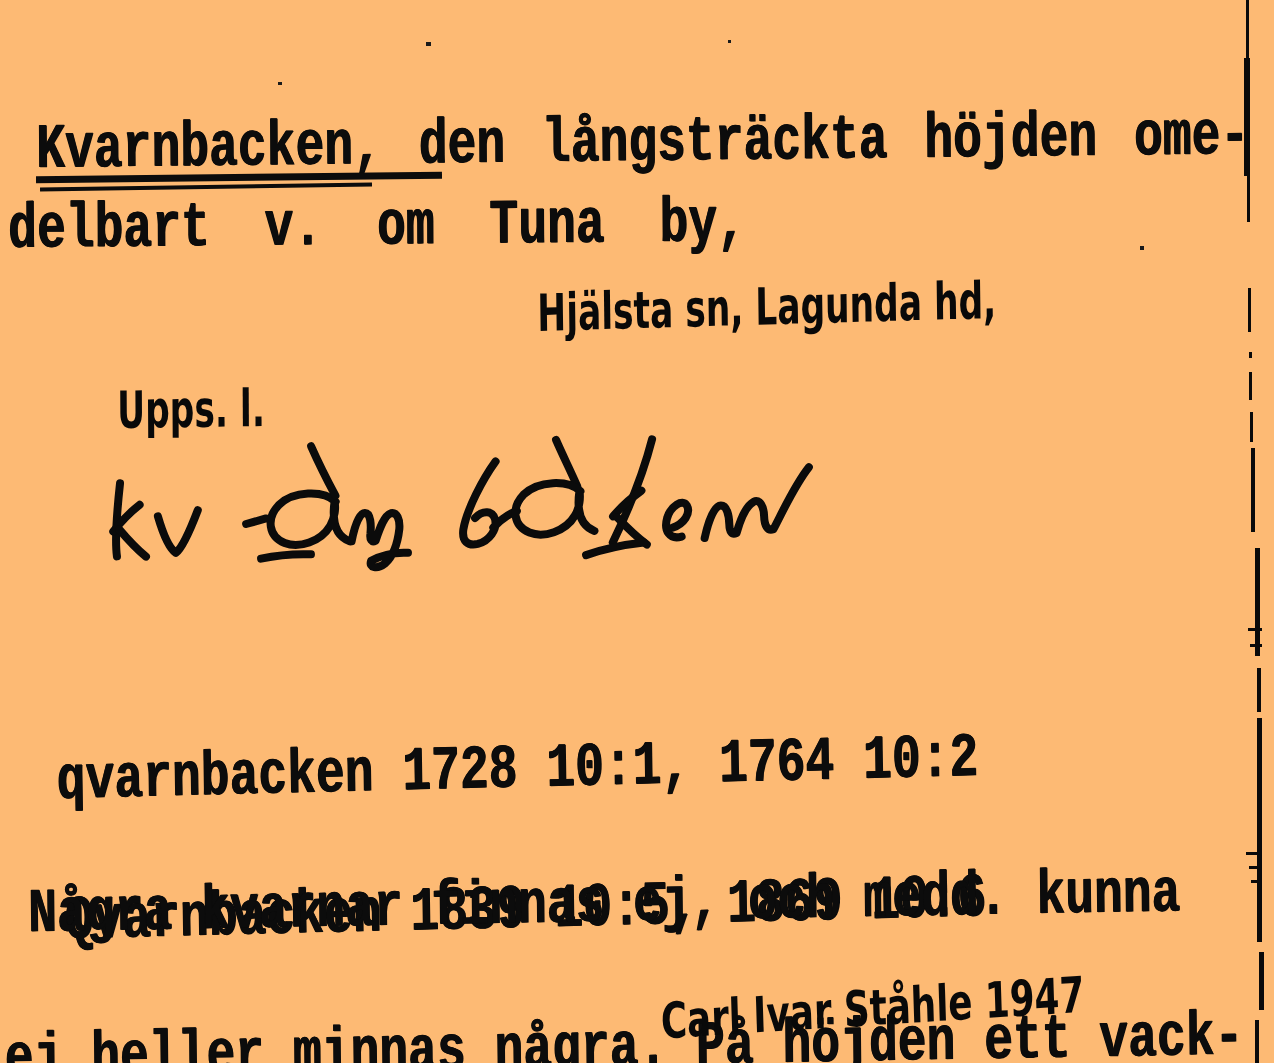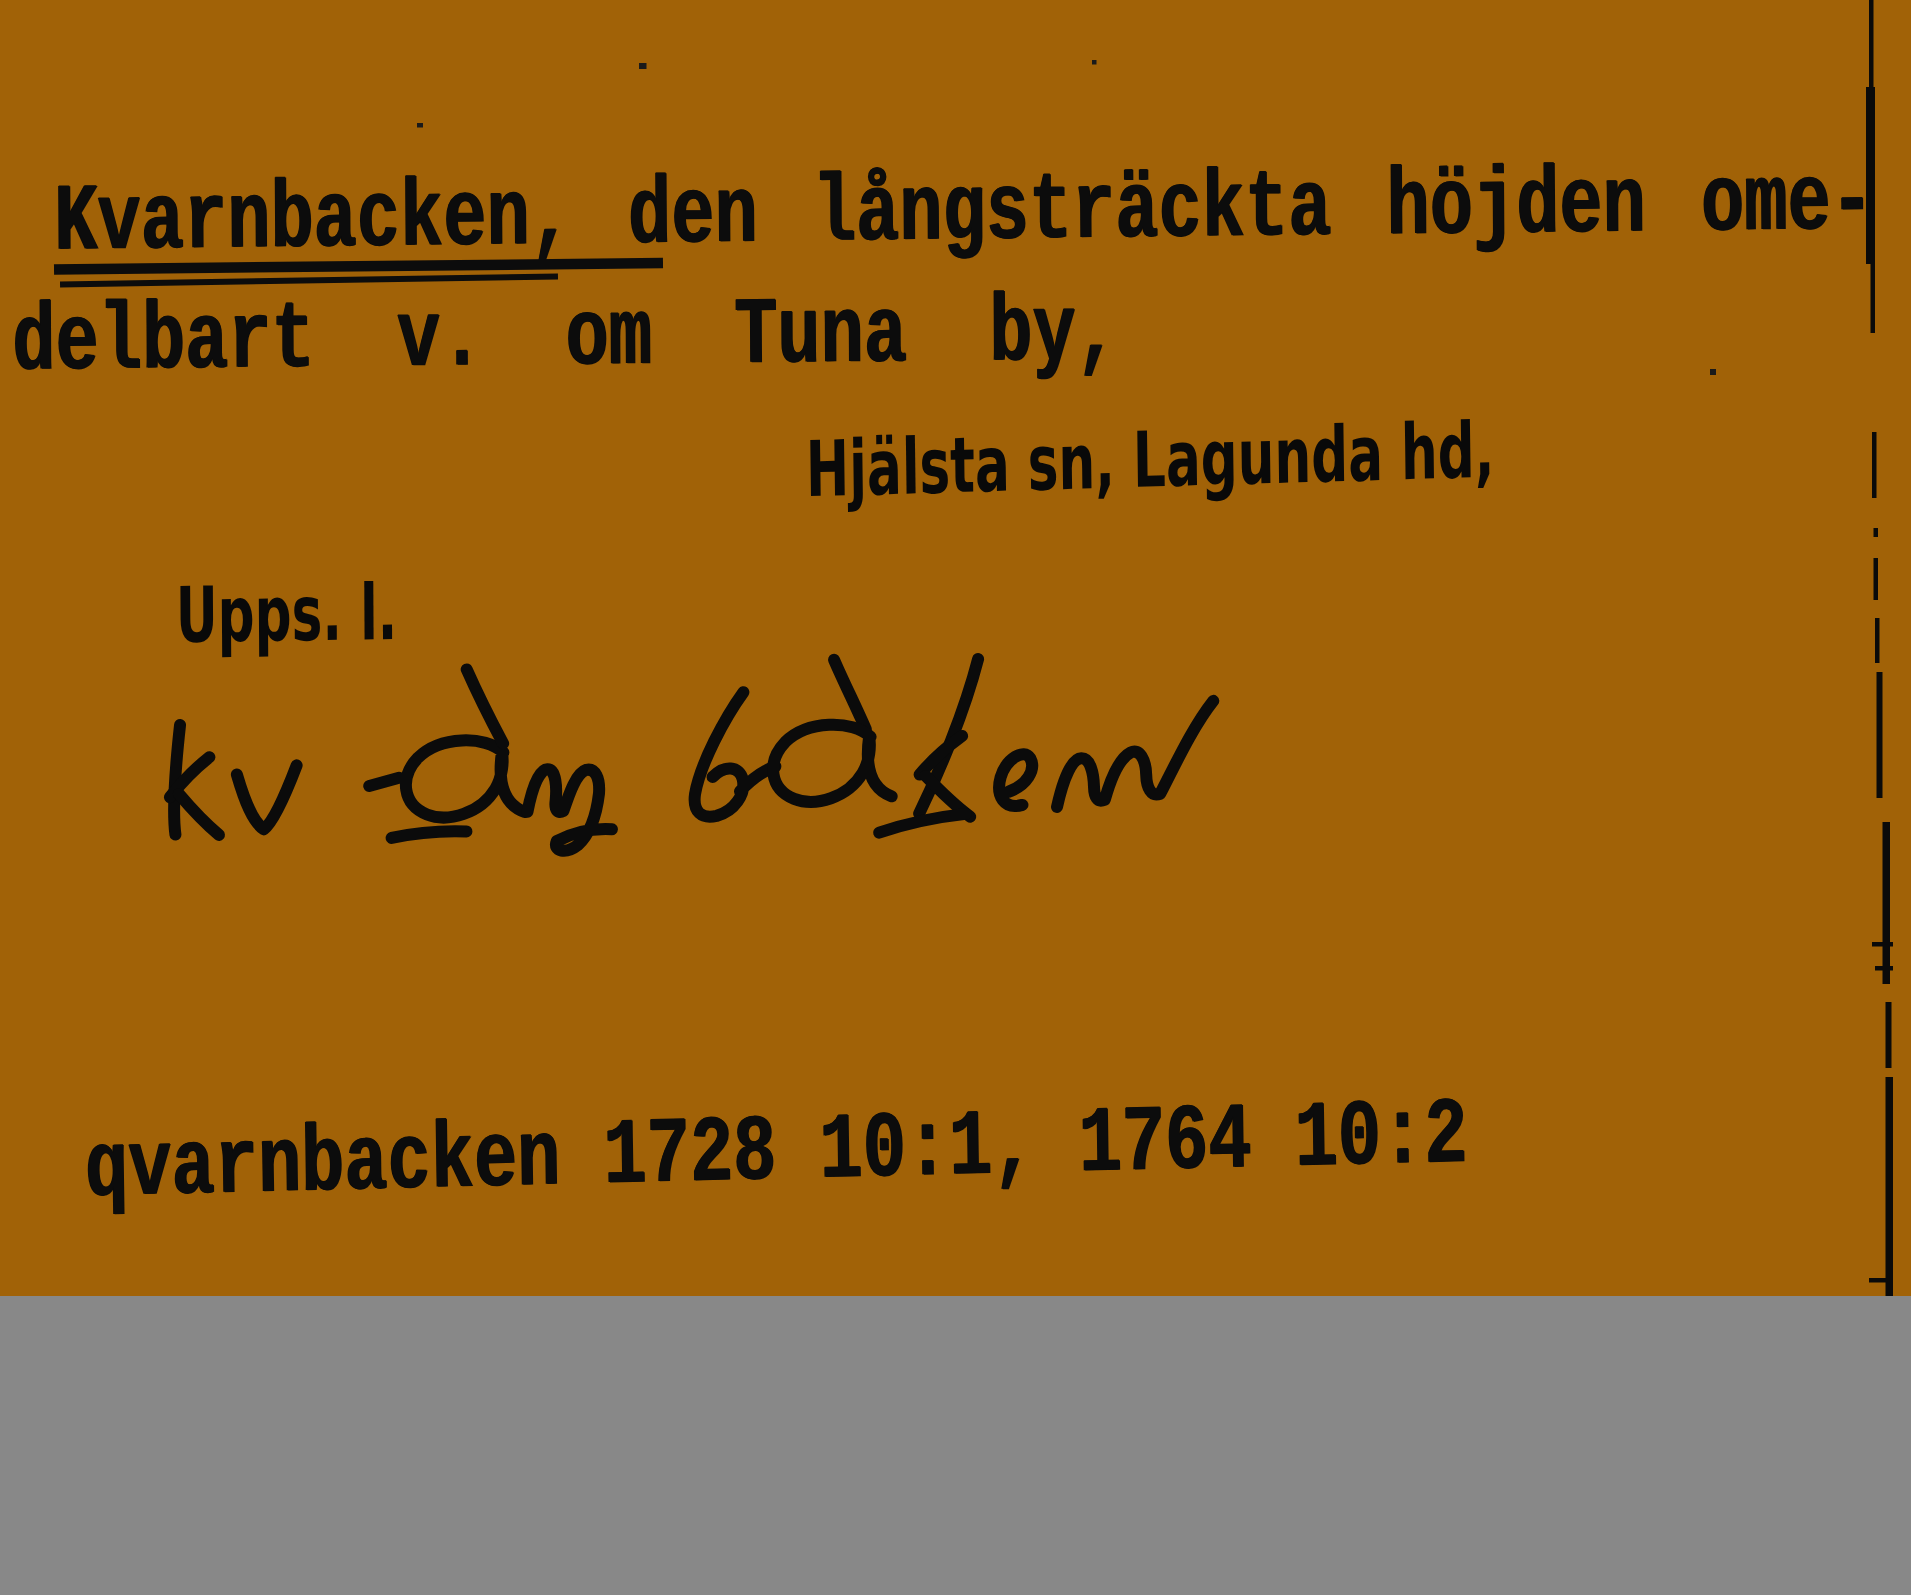--- a/index.html
+++ b/index.html
@@ -1,19 +1,19 @@
 <!DOCTYPE html>
 <html><head>
 <meta charset="utf-8">
 <style>
   html,body{margin:0;padding:0;background:#888;}
   .card{
     position:relative;
-    width:1274px;height:864px;
-    background:#a16207;
+    width:1274px;height:1063px;
+    background:#fdba74;
     overflow:hidden;
     font-family:"Liberation Mono", monospace;
     color:#0c0c0c;
   }
   
   .typed{
     position:absolute;
     font-family:"Liberation Mono", monospace;
     font-weight:bold;
     font-size:48px;

